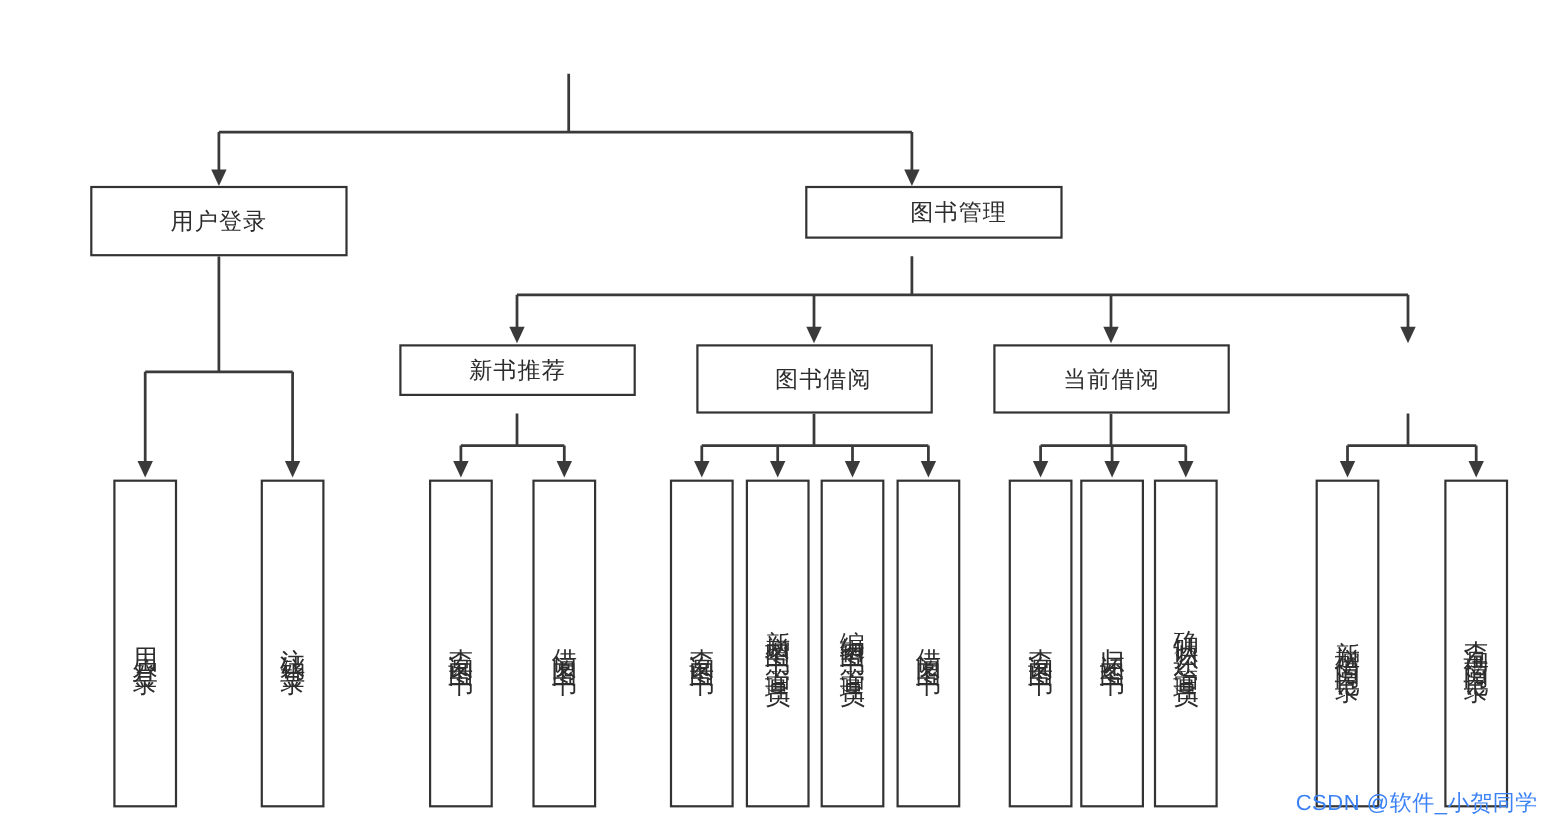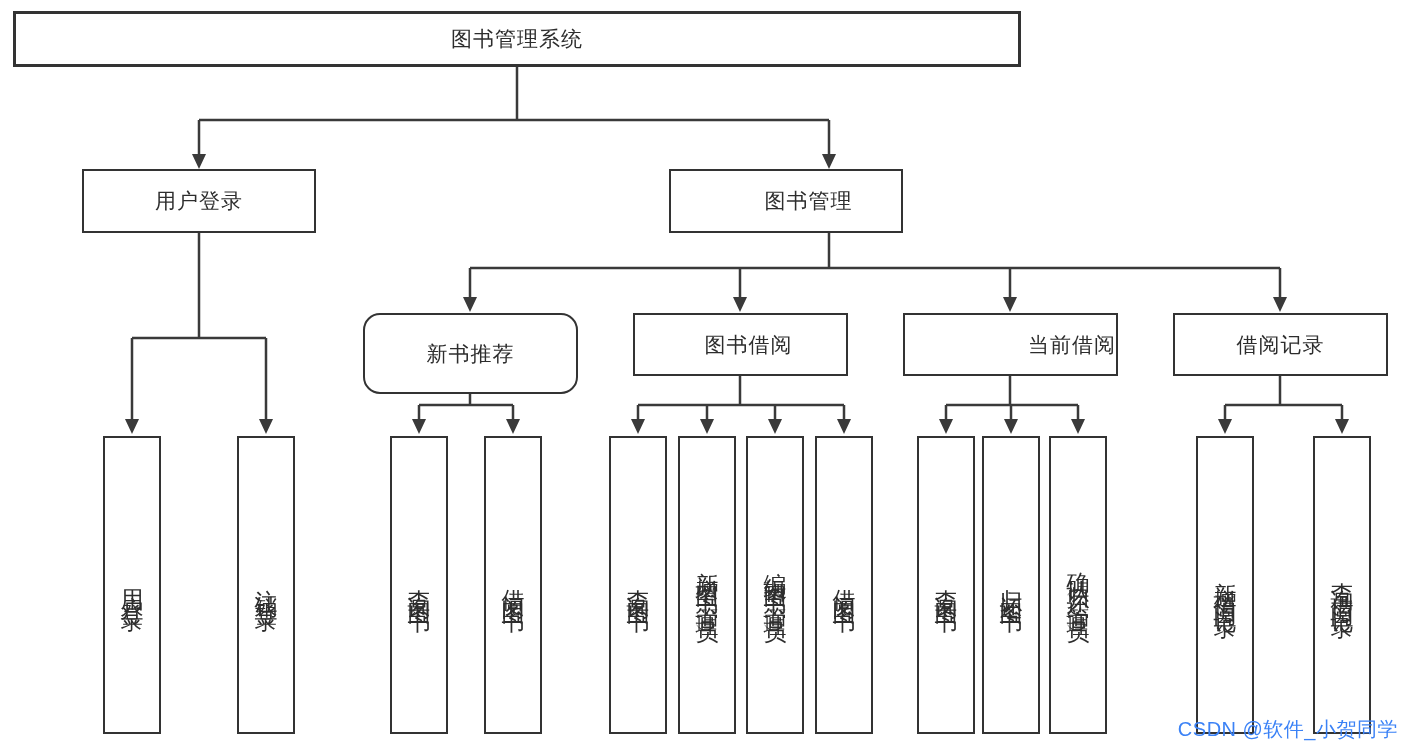--- a/index.html
+++ b/index.html
@@ -56,42 +56,36 @@
       <polygon points="768,419 782,419 775,434"></polygon>
       <polygon points="837,419 851,419 844,434"></polygon>
       <polygon points="939,419 953,419 946,434"></polygon>
       <polygon points="1004,419 1018,419 1011,434"></polygon>
       <polygon points="1071,419 1085,419 1078,434"></polygon>
       <polygon points="1218,419 1232,419 1225,434"></polygon>
       <polygon points="1335,419 1349,419 1342,434"></polygon>
     </g>
   </svg>
 
-  <div class="box hbox rootbox" style="left:13px;top:11px;width:1008px;height:56px;">
-    <span>图书管理系统</span>
-  </div>
 
   <div class="box hbox" style="left:82px;top:169px;width:234px;height:64px;">
     <span>用户登录</span>
   </div>
-  <div class="box hbox" style="left:669px;top:169px;width:234px;height:64px;padding-left:45px;">
+  <div class="box hbox" style="left:732px;top:169px;width:234px;height:48px;padding-left:45px;">
     <span>图书管理</span>
   </div>
 
-  <div class="box hbox" style="left:363px;top:313px;width:215px;height:81px;border-radius:17px;">
+  <div class="box hbox" style="left:363px;top:313px;width:215px;height:47px;">
     <span>新书推荐</span>
   </div>
   <div class="box hbox" style="left:633px;top:313px;width:215px;height:63px;padding-left:16px;">
     <span>图书借阅</span>
   </div>
-  <div class="box hbox" style="left:903px;top:313px;width:215px;height:63px;justify-content:flex-end;">
+  <div class="box hbox" style="left:903px;top:313px;width:215px;height:63px;">
     <span>当前借阅</span>
-  </div>
-  <div class="box hbox" style="left:1173px;top:313px;width:215px;height:63px;">
-    <span>借阅记录</span>
   </div>
 
   <div class="box vbox" style="left:103px;top:436px;width:58px;height:298px;">
     <span>用户登录</span>
   </div>
   <div class="box vbox" style="left:237px;top:436px;width:58px;height:298px;">
     <span>注销登录</span>
   </div>
 
   <div class="box vbox" style="left:390px;top:436px;width:58px;height:298px;">

